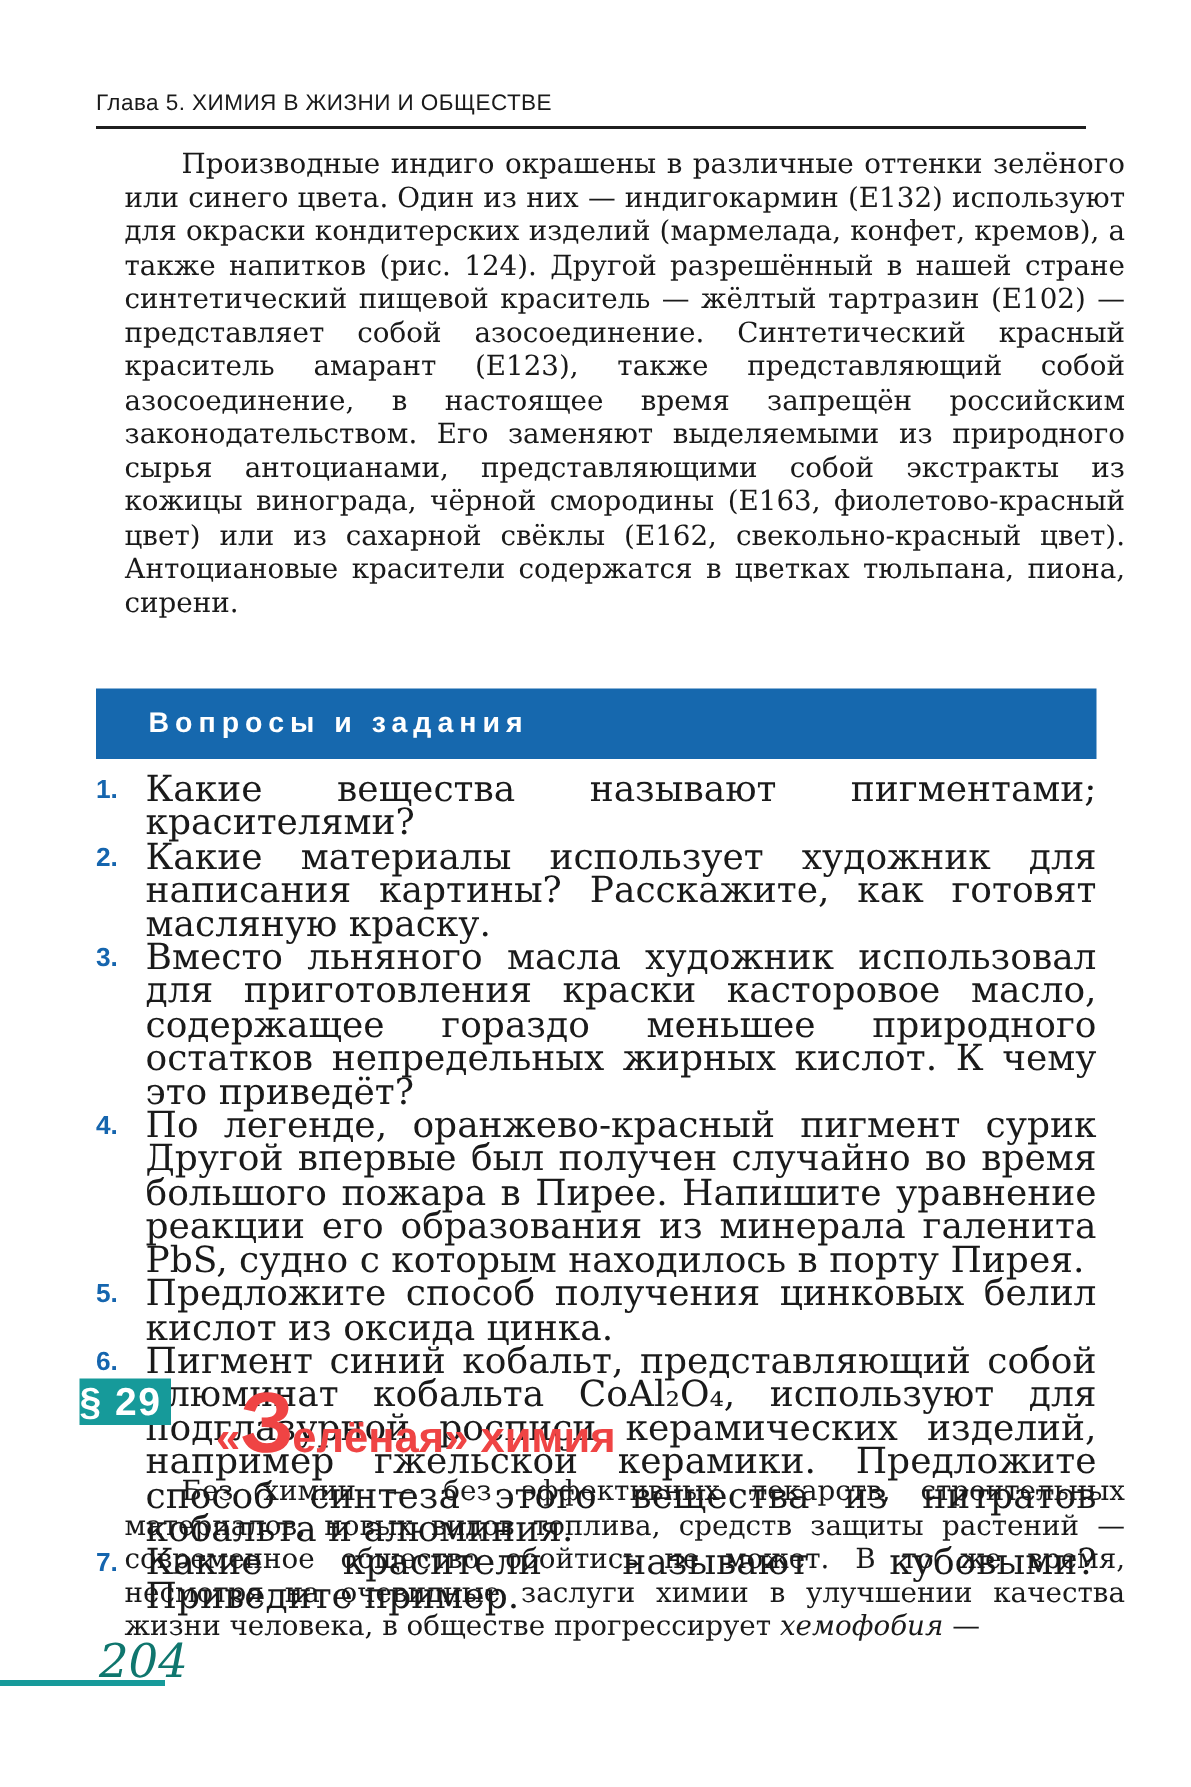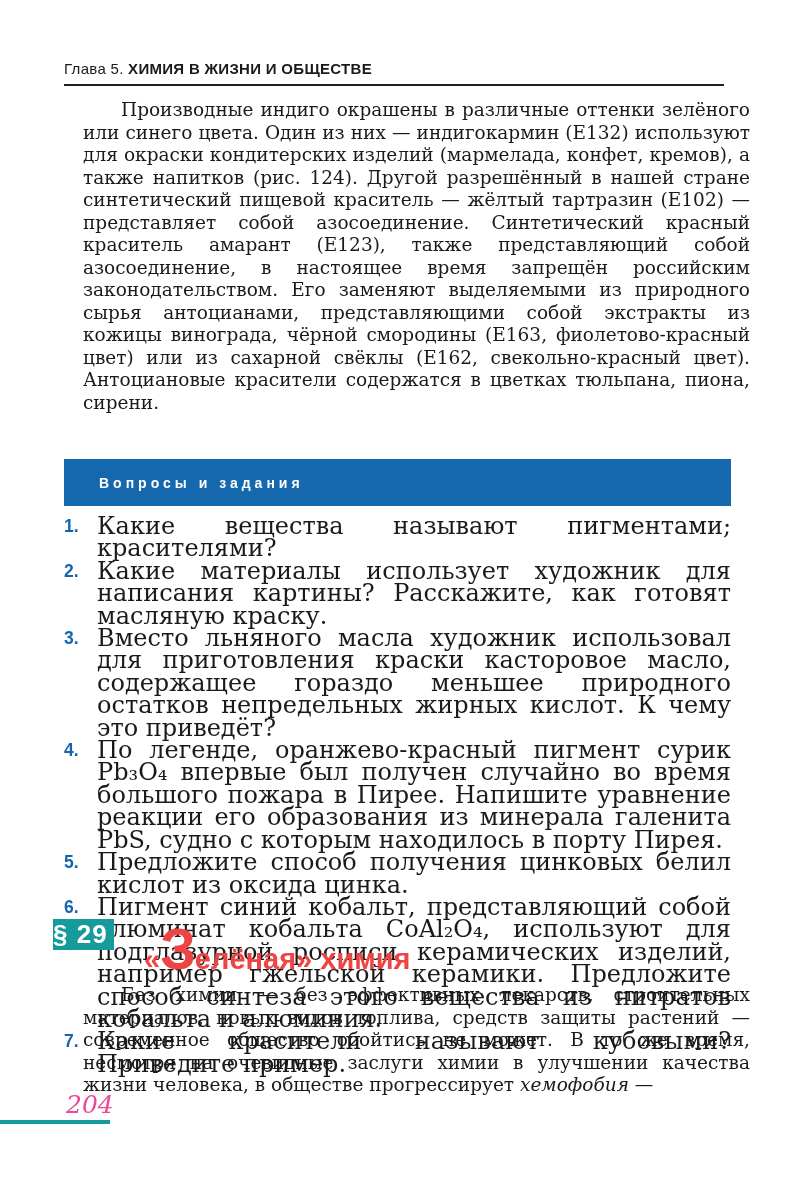--- a/index.html
+++ b/index.html
@@ -16,21 +16,21 @@
   
   .runhead {
     position:absolute; top:60px; left:64px; width:660px;
     font-family:"Liberation Sans","DejaVu Sans",sans-serif;
     font-size:15px; letter-spacing:0.3px;
     padding-bottom:7px;
     border-bottom:2px solid #1f1f1f;
     white-space:nowrap;
   }
   .runhead .chapter-label { font-weight:normal; }
-  .runhead .chapter-title { font-weight:bold; }
+  .runhead .chapter-title { font-weight:normal; }
 
   
   .para {
     position:absolute; left:64px; width:667px;
     font-size:18.5px; line-height:22.5px;
     text-align:justify;
     margin-left:19px;
   }
   .para .indent { display:inline-block; width:38px; }
   #para1 { top:99px; }
@@ -39,21 +39,21 @@
 
   
   .banner {
     position:absolute; top:459px; left:64px; width:667px; height:47px;
     background:#1668ae;
     display:flex; align-items:center;
     padding-left:35px;
   }
   .banner-label {
     font-family:"Liberation Sans","DejaVu Sans",sans-serif;
-    font-weight:bold; font-size:14px; letter-spacing:4px;
+    font-weight:bold; font-size:19px; letter-spacing:4px;
     color:#ffffff;
   }
 
   
   .questions {
     position:absolute; top:515px; left:64px; width:667px;
   }
   .q-row { display:flex; align-items:flex-start; }
   .q-num {
     flex:0 0 33px;
@@ -85,21 +85,21 @@
     font-weight:bold; color:#ef4444;
     white-space:nowrap;
   }
   .section-title .tq  { font-size:29px; }
   .section-title .dropcap { font-size:57px; letter-spacing:-1px; }
   .section-title .trest { font-size:29px; }
 
   
   .page-number {
     position:absolute; top:1090px; left:66px;
-    font-style:italic; font-size:25px; color:#ec4899;
+    font-style:italic; font-size:31px; color:#0f766e;
   }
   .footer-bar {
     position:absolute; top:1120px; left:0;
     width:110px; height:4px;
     background:#169a9a;
   }
 </style>
 </head>
 <body>
 
@@ -125,21 +125,21 @@
     <div class="q-row">
       <span class="q-num">2.</span>
       <span class="q-text">Какие материалы использует художник для написания картины? Расскажите, как готовят масляную краску.</span>
     </div>
     <div class="q-row">
       <span class="q-num">3.</span>
       <span class="q-text">Вместо льняного масла художник использовал для приготовления краски касторовое масло, содержащее гораздо меньшее природного остатков непредельных жирных кислот. К чему это приведёт?</span>
     </div>
     <div class="q-row">
       <span class="q-num">4.</span>
-      <span class="q-text">По легенде, оранжево-красный пигмент сурик Pb₃O₄ впервые был получен случайно во время большого пожара в Пирее. Напишите уравнение реакции его образования из минерала галенита PbS, судно с которым находилось в порту Пирея.</span>
+      <span class="q-text">По легенде, оранжево-красный пигмент сурик Другой впервые был получен случайно во время большого пожара в Пирее. Напишите уравнение реакции его образования из минерала галенита PbS, судно с которым находилось в порту Пирея.</span>
     </div>
     <div class="q-row">
       <span class="q-num">5.</span>
       <span class="q-text">Предложите способ получения цинковых белил кислот из оксида цинка.</span>
     </div>
     <div class="q-row">
       <span class="q-num">6.</span>
       <span class="q-text">Пигмент синий кобальт, представляющий собой алюминат кобальта CoAl₂O₄, используют для подглазурной росписи керамических изделий, например гжельской керамики. Предложите способ синтеза этого вещества из нитратов кобальта и алюминия.</span>
     </div>
     <div class="q-row">

